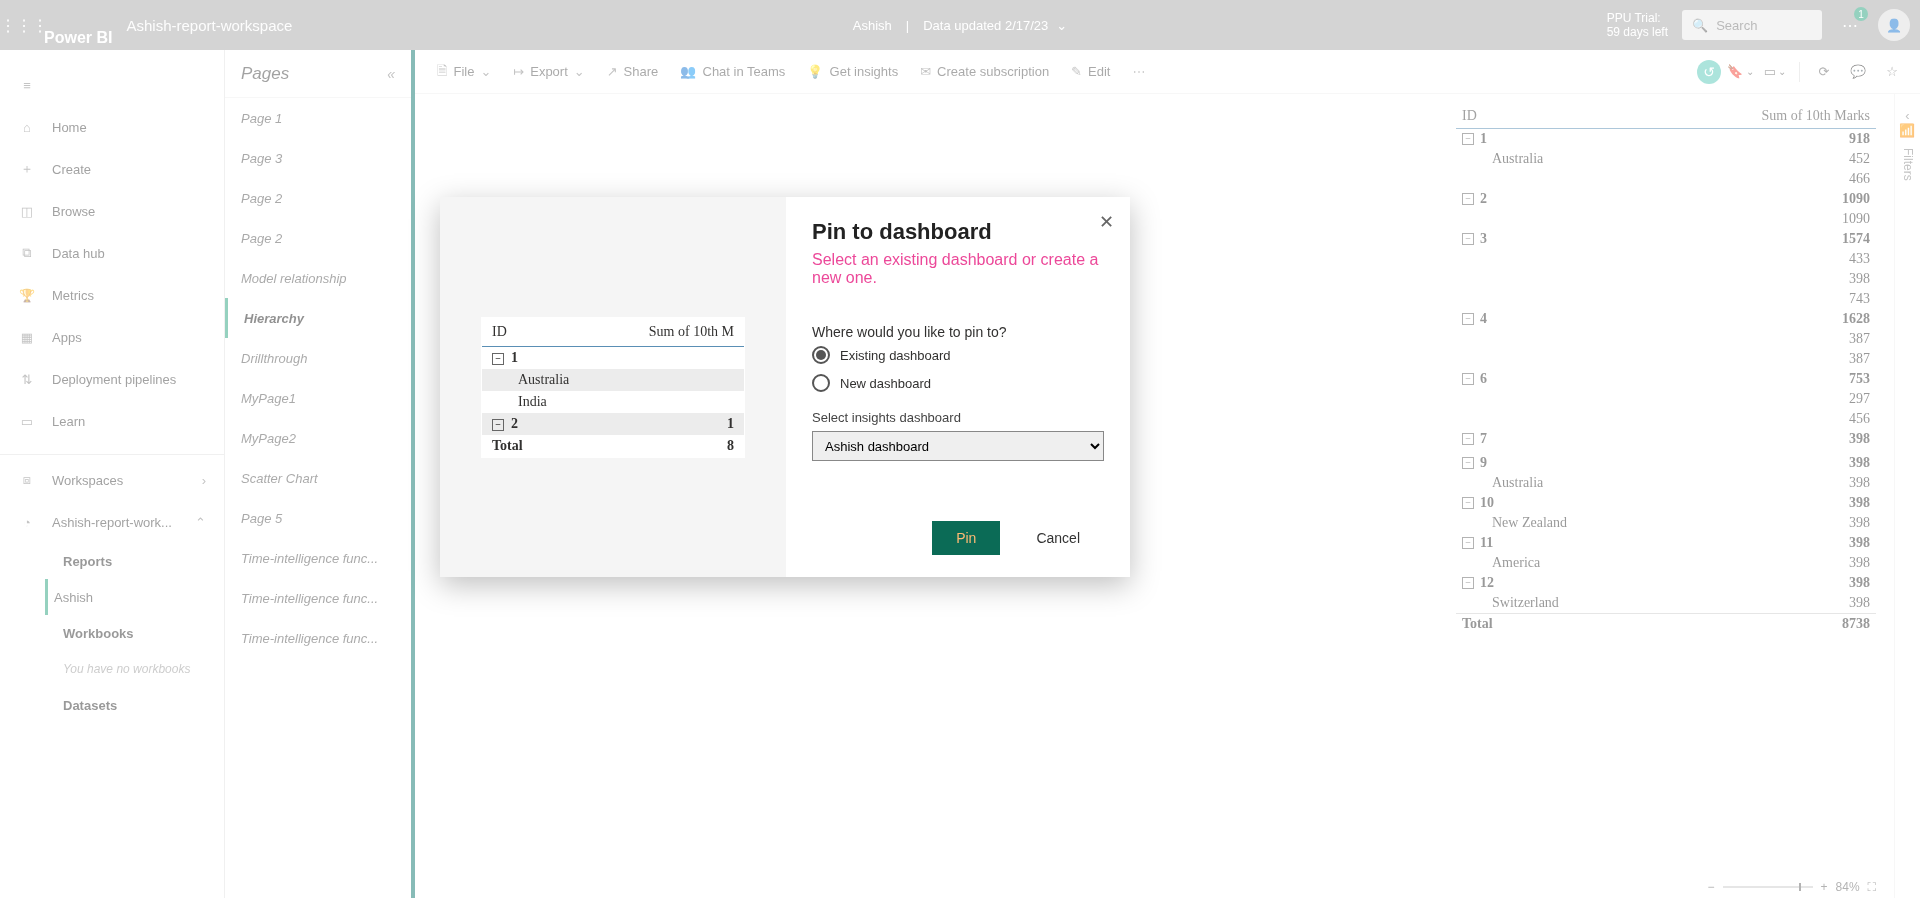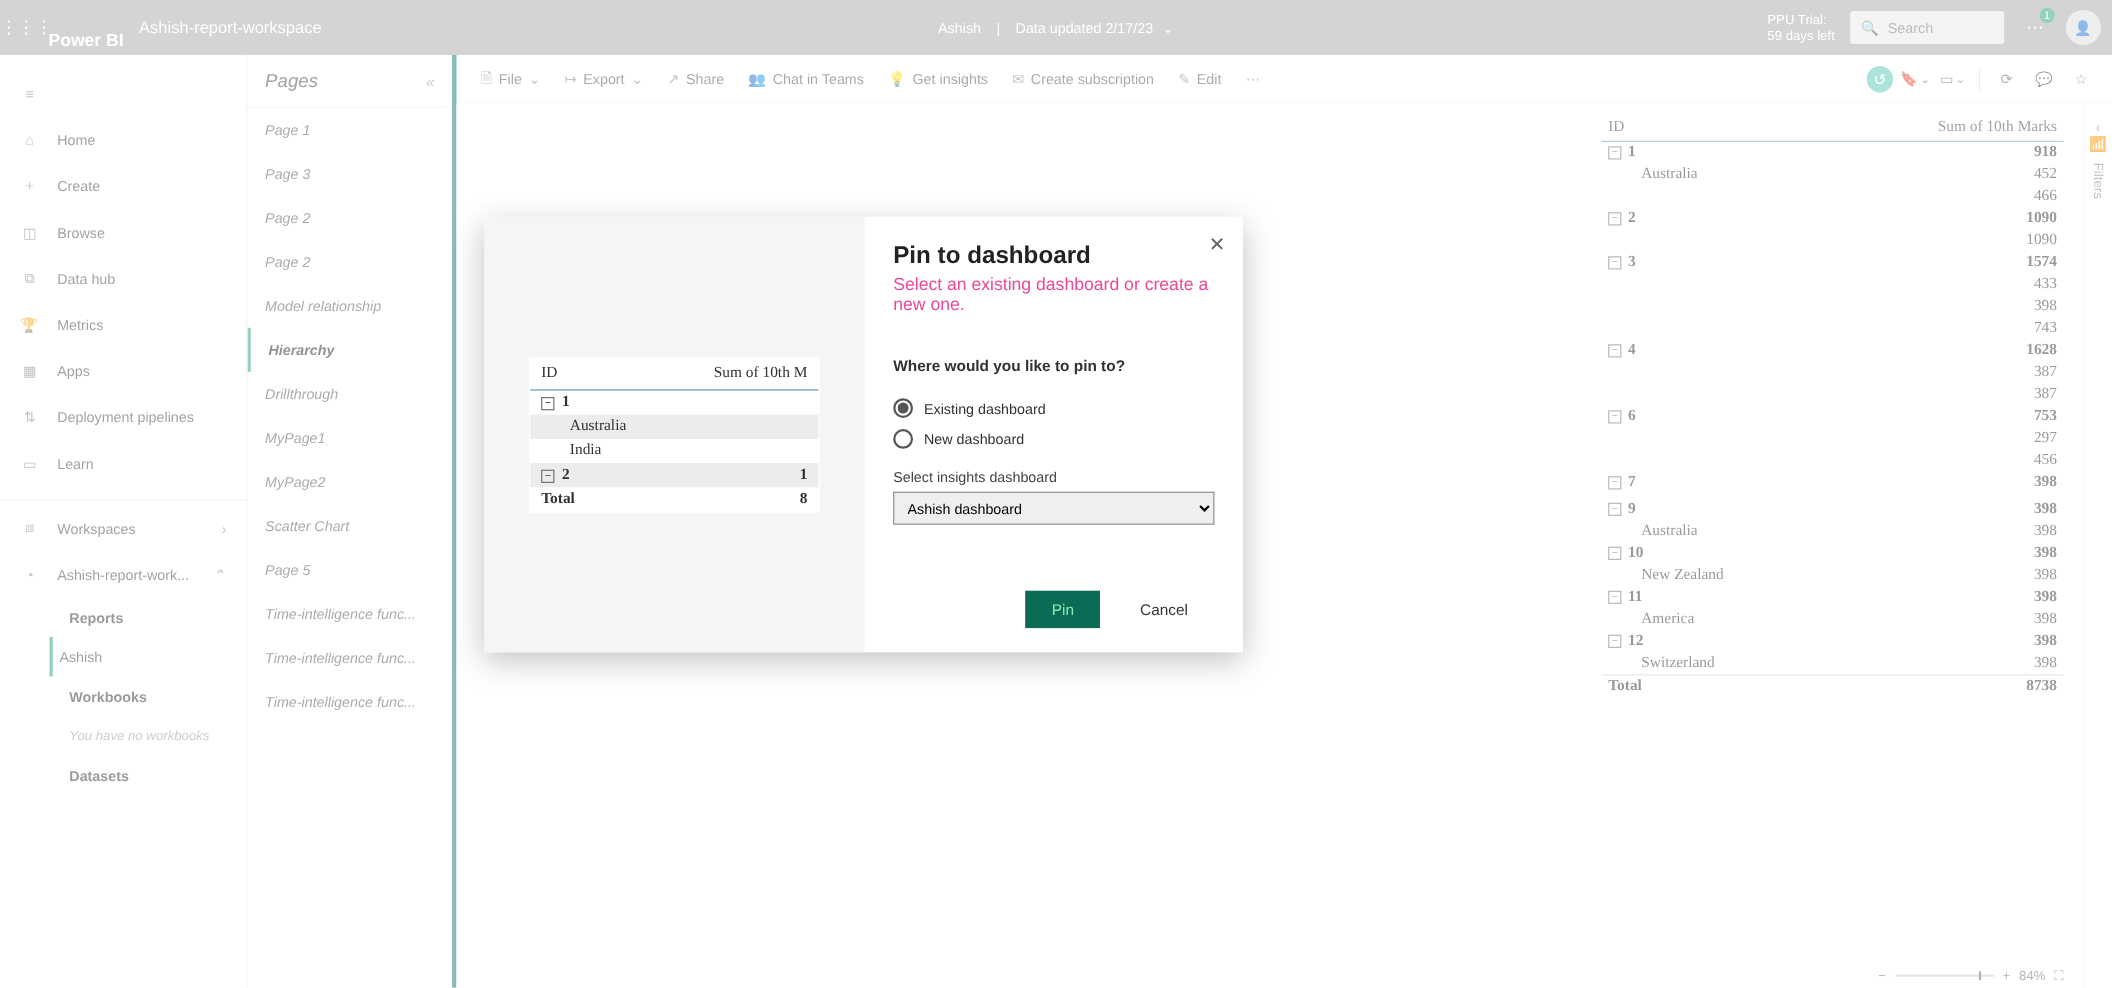--- a/index.html
+++ b/index.html
@@ -64,29 +64,29 @@
   .tile-preview .phdr{display:flex;justify-content:space-between;padding:6px 10px;border-bottom:1px solid #5a8fb5;}
   .tile-preview .prow{display:flex;justify-content:space-between;padding:3px 10px;align-items:center;}
   .tile-preview .palt{background:#ececec;}
   .tile-preview .pgroup{font-weight:bold;}
   .tile-preview .pchild{padding-left:26px;}
   .tile-preview .ptotal{font-weight:bold;}
   .dialog-right{flex:1;padding:22px 26px;position:relative;}
   .dialog-close{position:absolute;top:14px;right:16px;font-size:18px;color:#666;cursor:pointer;}
   .dialog-title{font-size:22px;margin:0 0 6px;color:#222;}
   .dialog-sub{font-size:16px;color:#ec4899;margin-bottom:37px;}
-  .dialog-label{font-weight:700;font-size:14px;margin-bottom:22px;}
+  .dialog-label{font-weight:400;font-size:14px;margin-bottom:6px;}
   .radio-row{display:flex;align-items:center;gap:10px;margin-bottom:10px;cursor:pointer;}
   .radio-outer{width:18px;height:18px;border-radius:50%;border:2px solid #555;display:flex;align-items:center;justify-content:center;}
   .radio-inner{width:10px;height:10px;border-radius:50%;background:#555;}
   .sel-label{font-size:13px;margin:18px 0 6px;color:#444;}
   .dash-select{width:100%;height:30px;border:1px solid #888;padding:0 8px;font-size:13px;}
   .dialog-actions{display:flex;gap:12px;justify-content:flex-end;margin-top:60px;}
   .btn{height:34px;padding:0 24px;display:flex;align-items:center;justify-content:center;cursor:pointer;font-size:14px;border:none;}
-  .btn-primary{background:#0b6b56;color:#86efac;}
+  .btn-primary{background:#0b6b56;color:#fdba74;}
   .btn-secondary{background:transparent;color:#333;}
   ::-webkit-scrollbar{width:6px;}::-webkit-scrollbar-thumb{background:#ccc;}
 </style>
 </head>
 <body>
 
 <div class="topbar">
   <div class="wg">⋮⋮⋮</div>
   <span class="brand">Power BI</span>
   <span class="wsname">Ashish-report-workspace</span>

